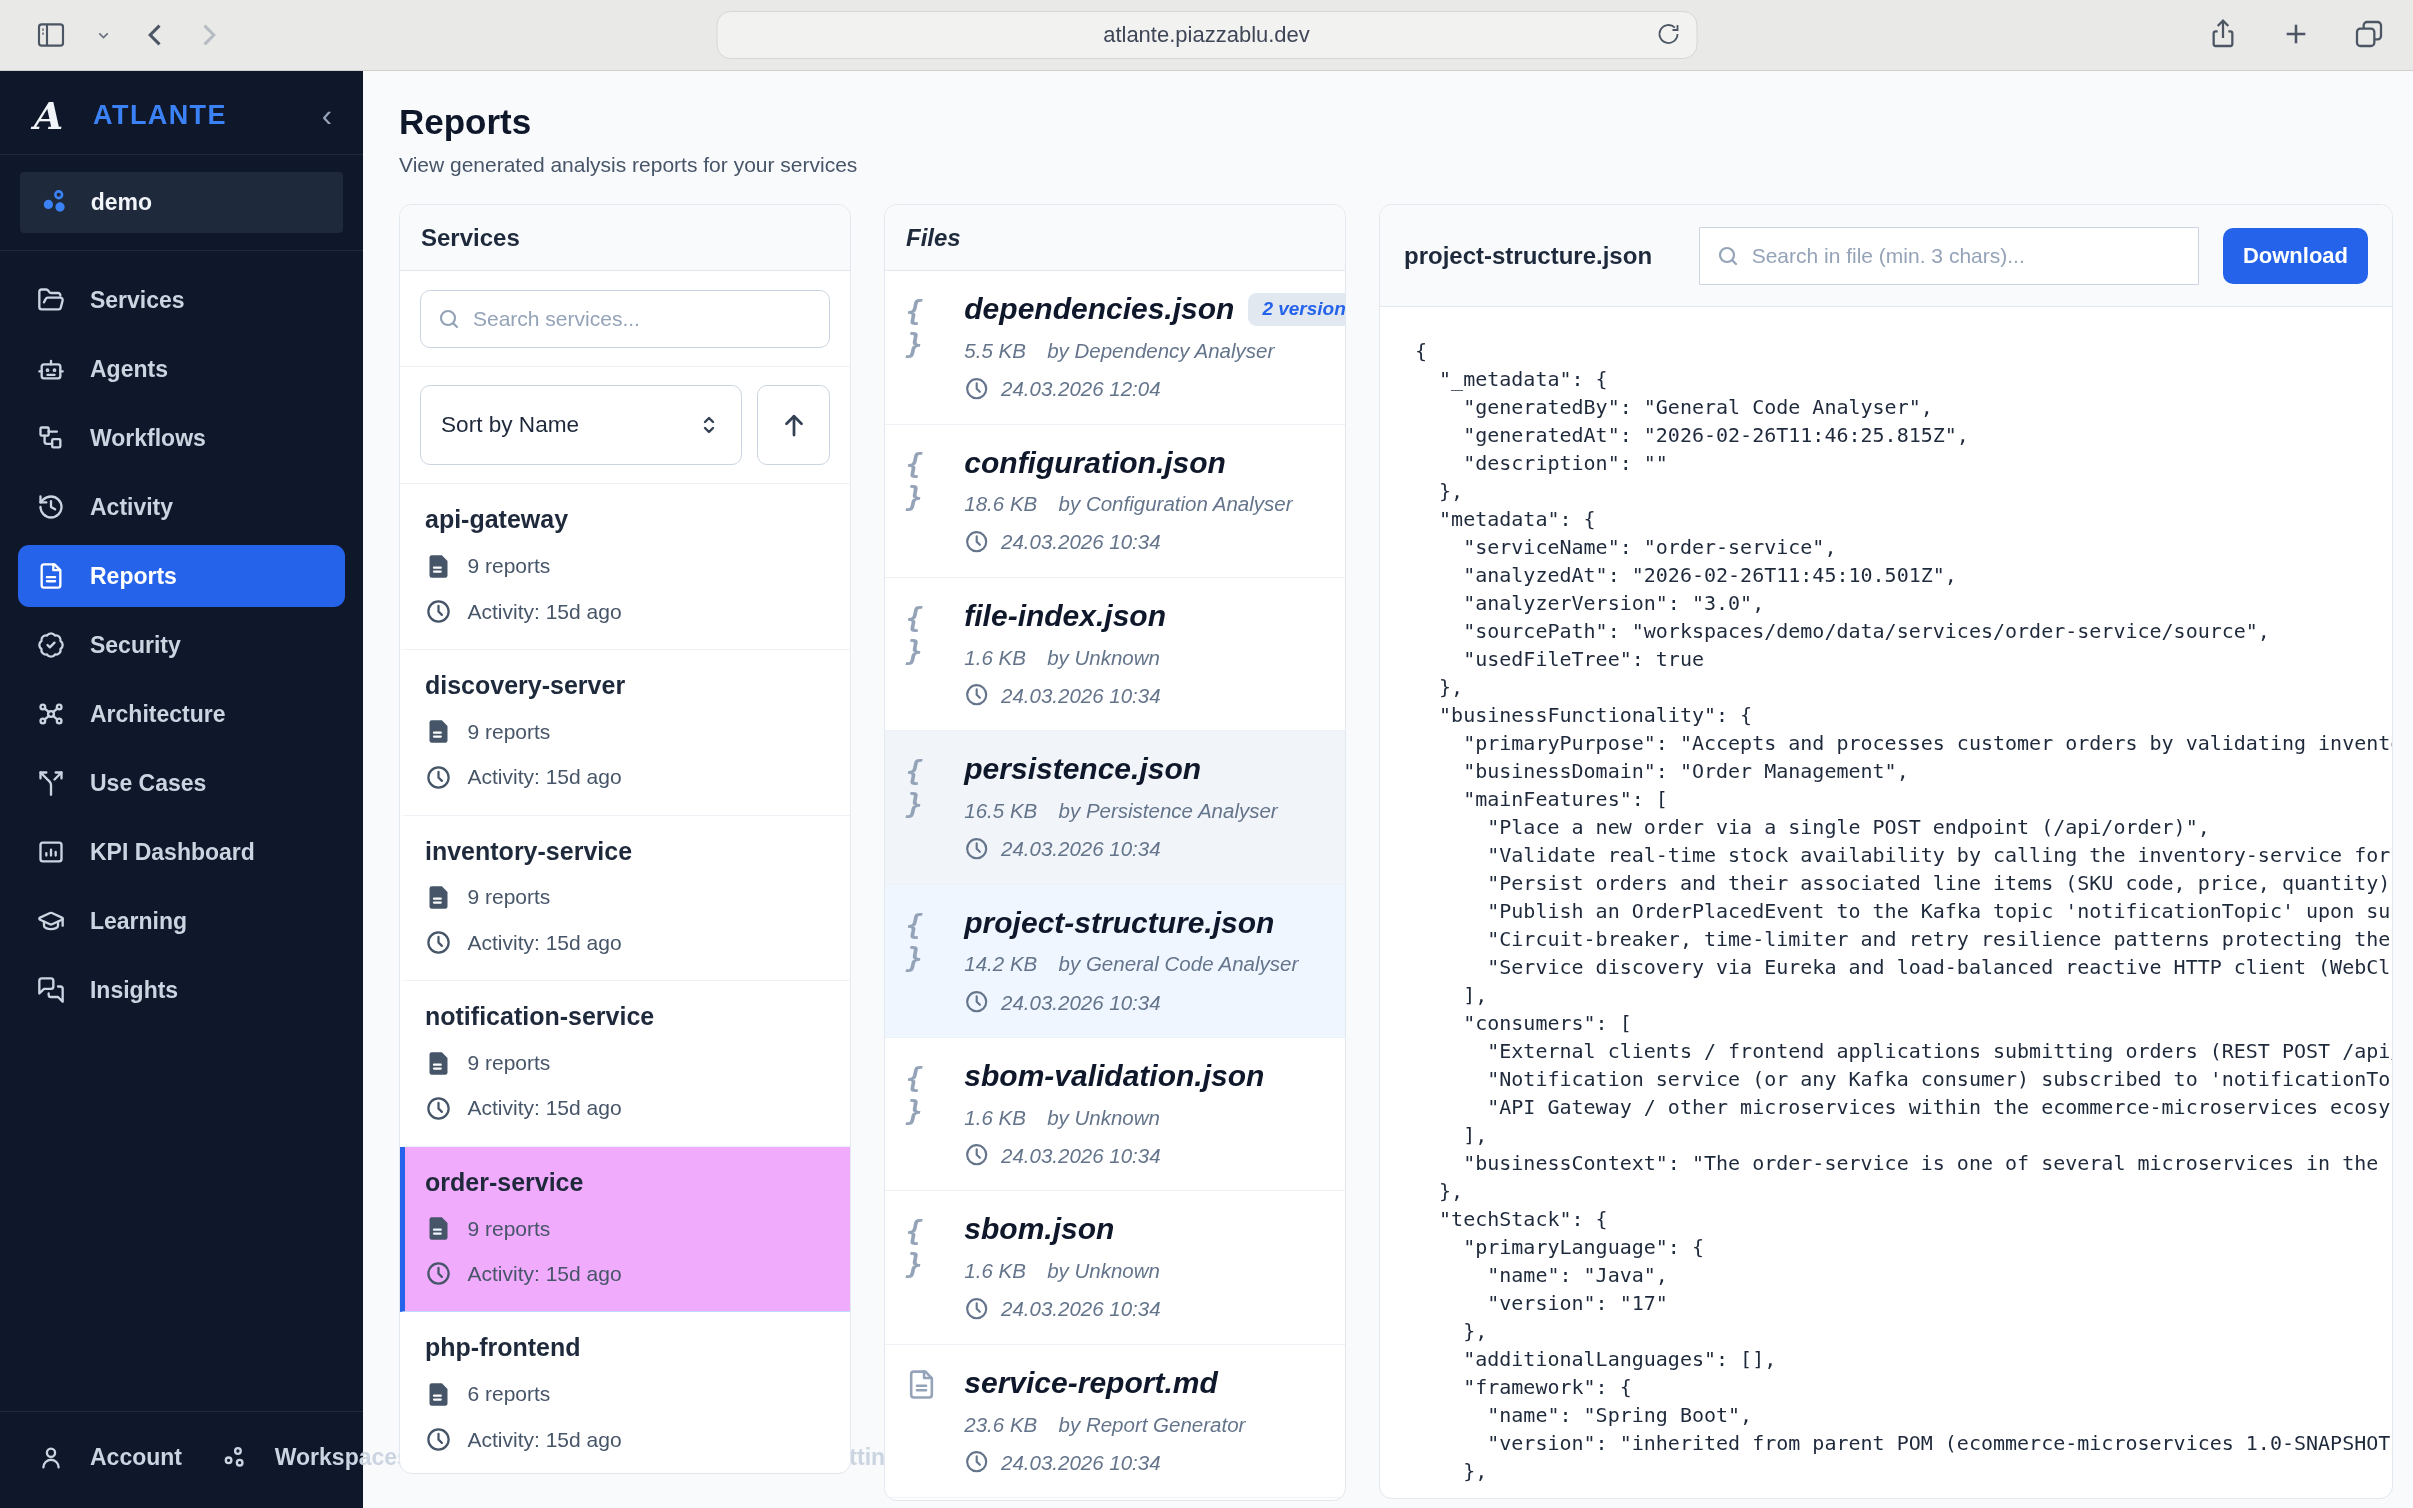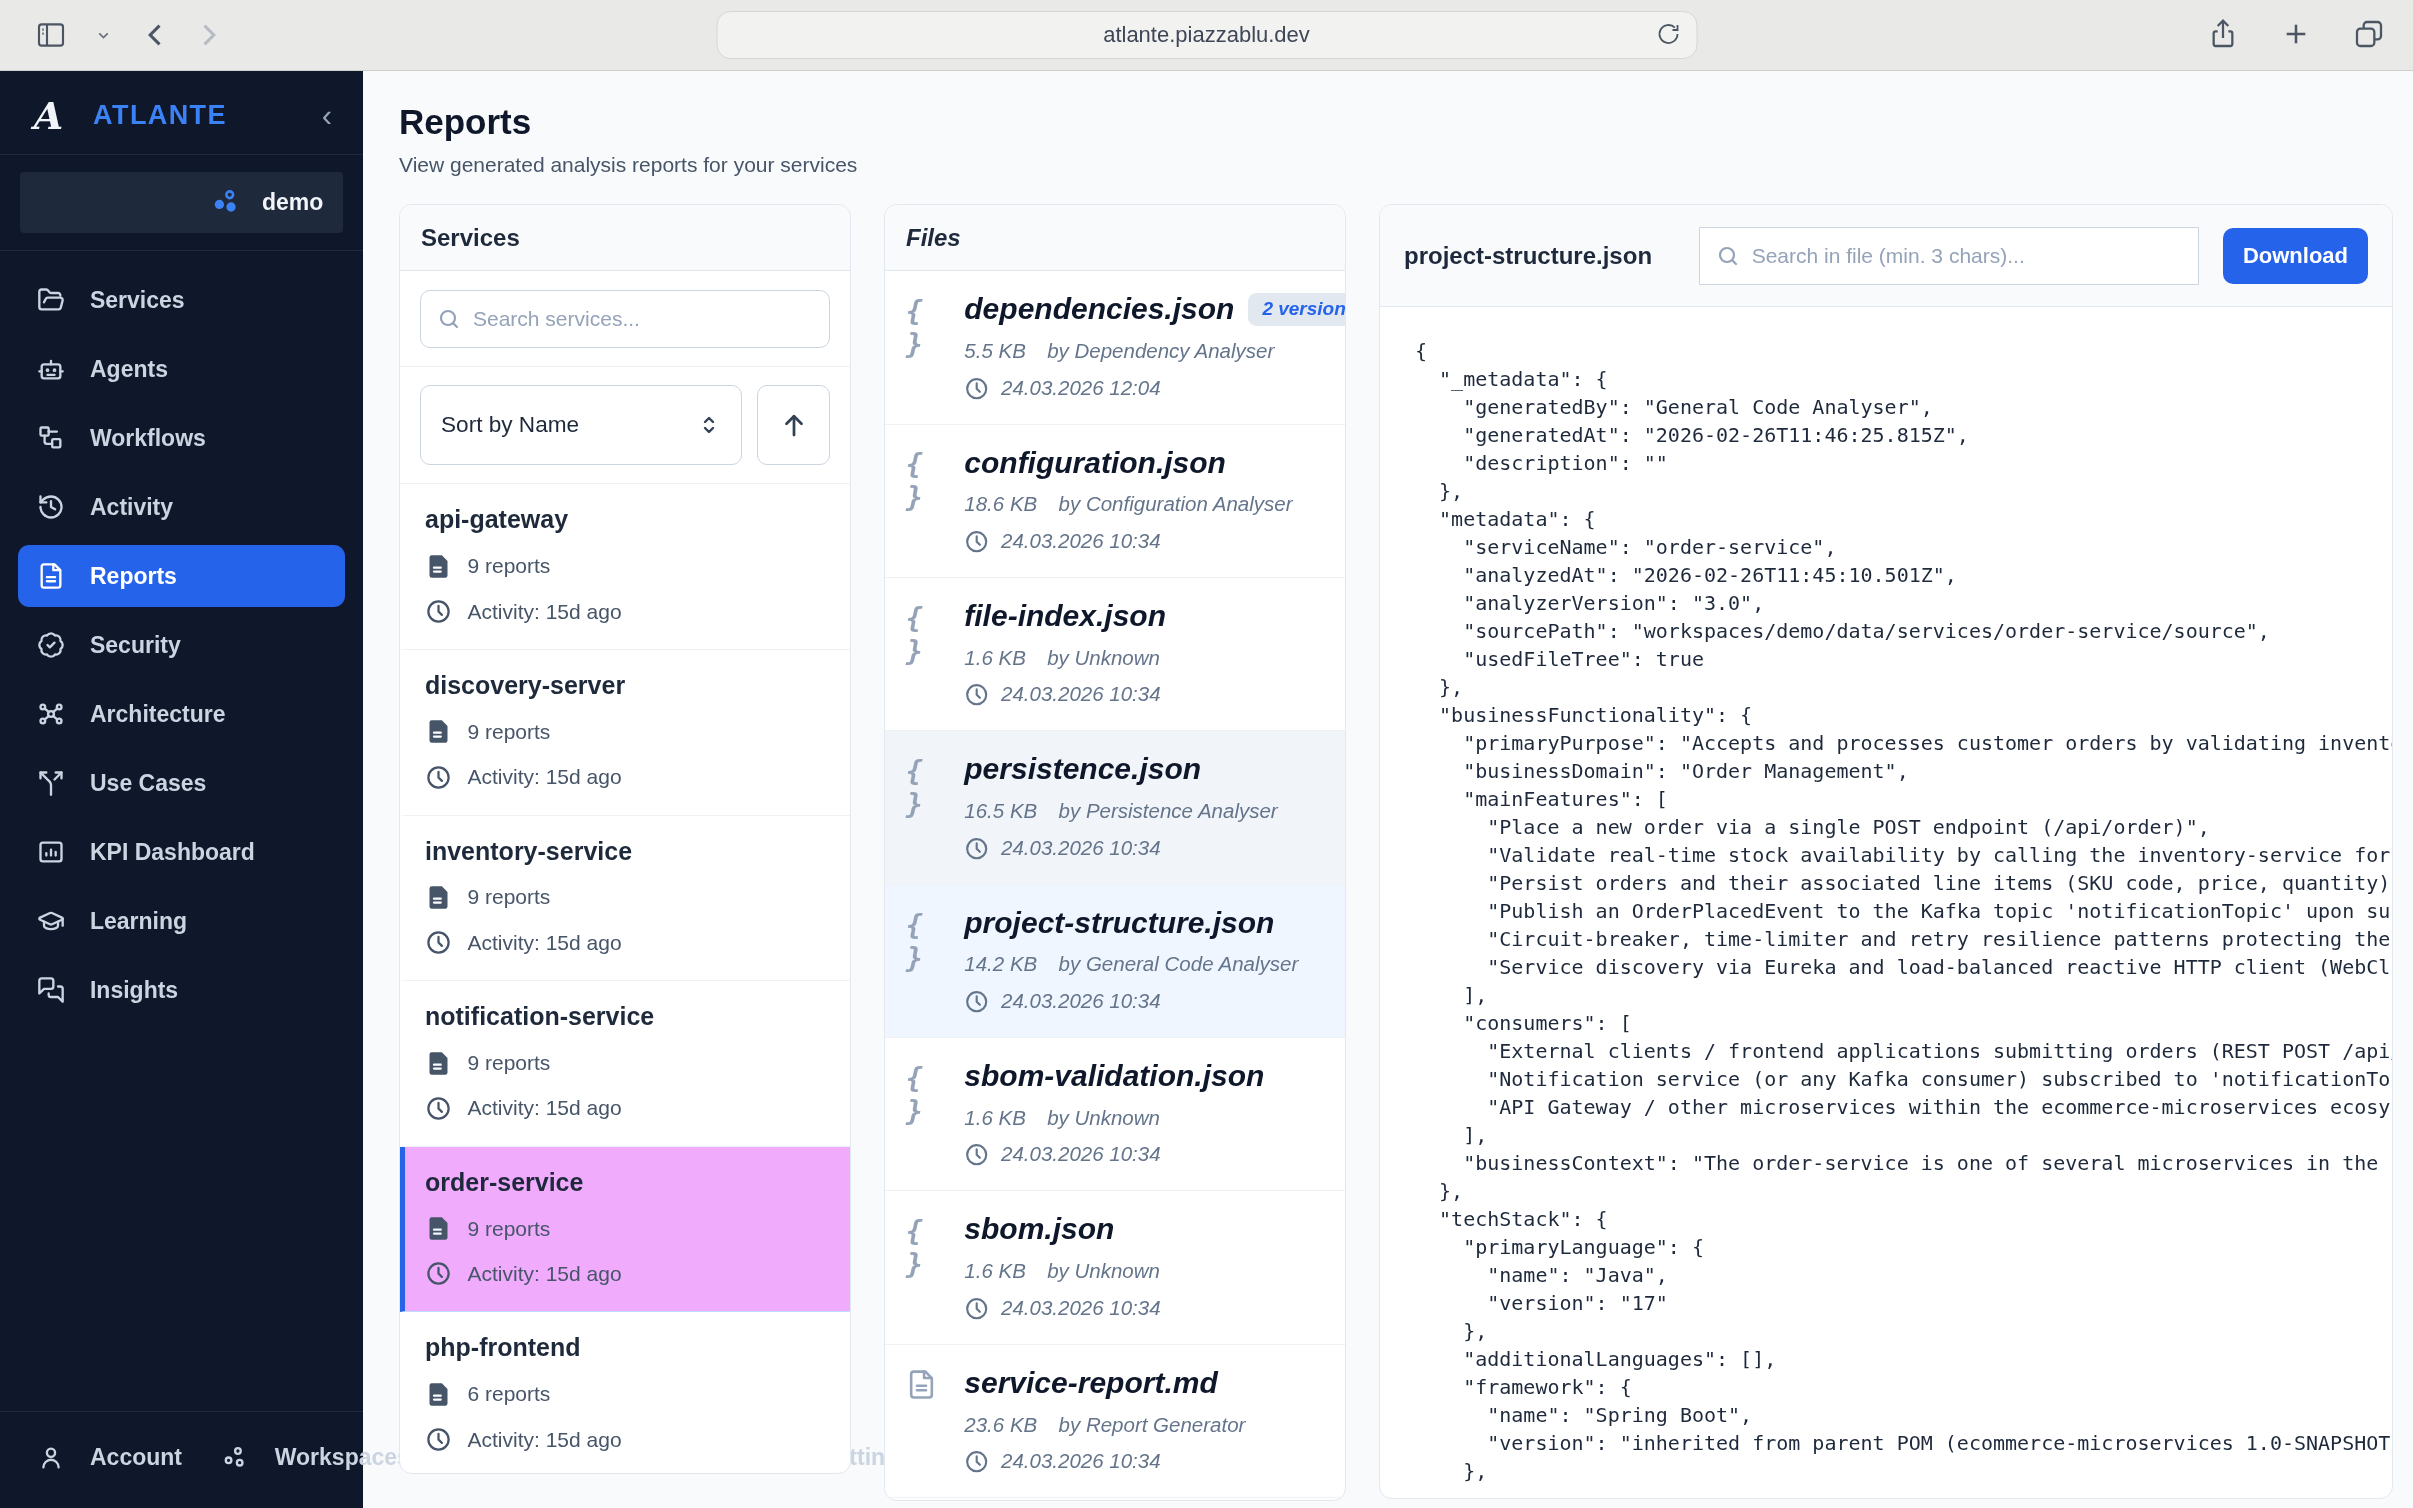--- a/index.html
+++ b/index.html
@@ -30,21 +30,21 @@
   
   .sidebar { width:363px; background:#0f172a; display:flex; flex-direction:column;
              padding:18.3px 18.3px 21px 18.3px; flex-shrink:0; }
   .brand-row { display:flex; align-items:center; padding:5.6px 7px 18.3px 15.5px; }
   .brand-logo { width:41px; height:41px; color:#f1f5f9; font-weight:bold; font-size:38px;
                 font-family:"DejaVu Serif", serif; font-style:italic; line-height:41px; }
   .brand-name { color:#3b82f6; font-size:27px; font-weight:800; letter-spacing:1.4px; margin-left:18.3px; }
   .brand-collapse { margin-left:auto; color:#94a3b8; font-size:31px; line-height:1; padding:0 5.6px; }
   .side-div { border-top:1.4px solid #1e2a40; margin:0 -18.3px; }
   .ws-chip { margin:17px 1.4px; background:#1e293b; border-radius:4px; height:61px;
-             display:flex; align-items:center; padding:11px 20px; gap:20px;justify-content:flex-end; }
+             display:flex; align-items:center; padding:11px 20px; gap:20px; }
   .ws-chip svg { width:31px; height:31px; color:#3b82f6; }
   .ws-label { color:#f1f5f9; font-size:23px; font-weight:700; }
   .nav { margin-top:18.3px; display:flex; flex-direction:column; gap:7px; }
   .nav-item { height:62px; display:flex; align-items:center; gap:25.4px; padding:0 18.3px;
               border-radius:11.3px; color:#cbd5e1; }
   .nav-item svg { width:28px; height:28px; flex-shrink:0; }
   .nav-label { font-size:23px; font-weight:600; }
   .nav-item.active { background:#2563eb; color:#ffffff; }
   .bottom-group { margin-top:auto; }
   .bottom-nav { margin-top:15.5px; display:flex; flex-direction:row; gap:2.8px; }
@@ -91,21 +91,21 @@
   .file-row.hovered { background:#f1f5f9; }
   .file-row.selected { background:#eff6ff; }
   .file-icon { width:40px; flex-shrink:0; color:#94a3b8; font-weight:700; font-size:28px;
                font-family:"DejaVu Sans Mono", monospace; letter-spacing:-1.4px; padding-top:2.8px; }
   .file-icon svg { width:31px; height:31px; }
   .file-body { min-width:0; }
   .file-title { display:flex; align-items:center; gap:14px; flex-wrap:nowrap; }
   .file-name { font-size:30px; font-weight:700; color:#0f172a; white-space:nowrap;text-align:right; }
   .badge { background:#e2e8f0; color:#2563eb; font-size:19px; font-weight:700;
            padding:5.6px 14px; border-radius:8.5px; white-space:nowrap; }
-  .file-meta { margin-top:12.7px; font-size:20.5px; color:#64748b; display:flex; align-items:flex-start; gap:11.3px; }
+  .file-meta { margin-top:12.7px; font-size:20.5px; color:#64748b; display:flex; align-items:flex-end; gap:11.3px; }
   .file-meta .size { margin-right:10px; }
   .file-meta svg { width:25.4px; height:25.4px; color:#64748b; flex-shrink:0; }
 
   
   .panel.viewer { flex:1; height:1295px; display:flex; flex-direction:column; min-width:0; }
   .viewer-head { background:#f8fafc; border-bottom:1.4px solid #e2e8f0; height:102px;
                  display:flex; align-items:center; padding:0 24px; gap:24px; }
   .viewer-filename { font-size:24px; font-weight:700; color:#1e293b; white-space:nowrap; }
   .viewer-search { position:relative; width:607px; margin-left:22.6px; }
   .viewer-search input { width:100%; height:58px; border:1.4px solid #cbd5e1; border-radius:1px;

